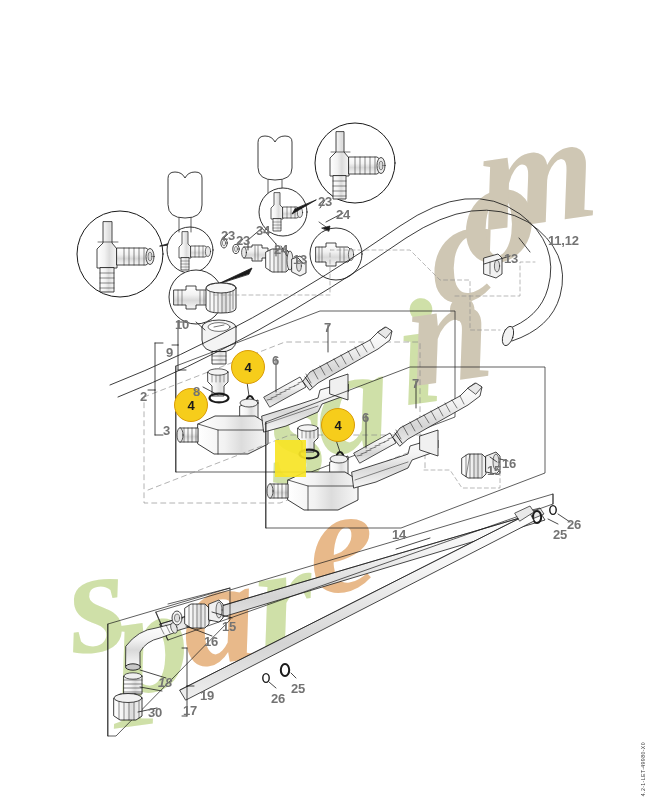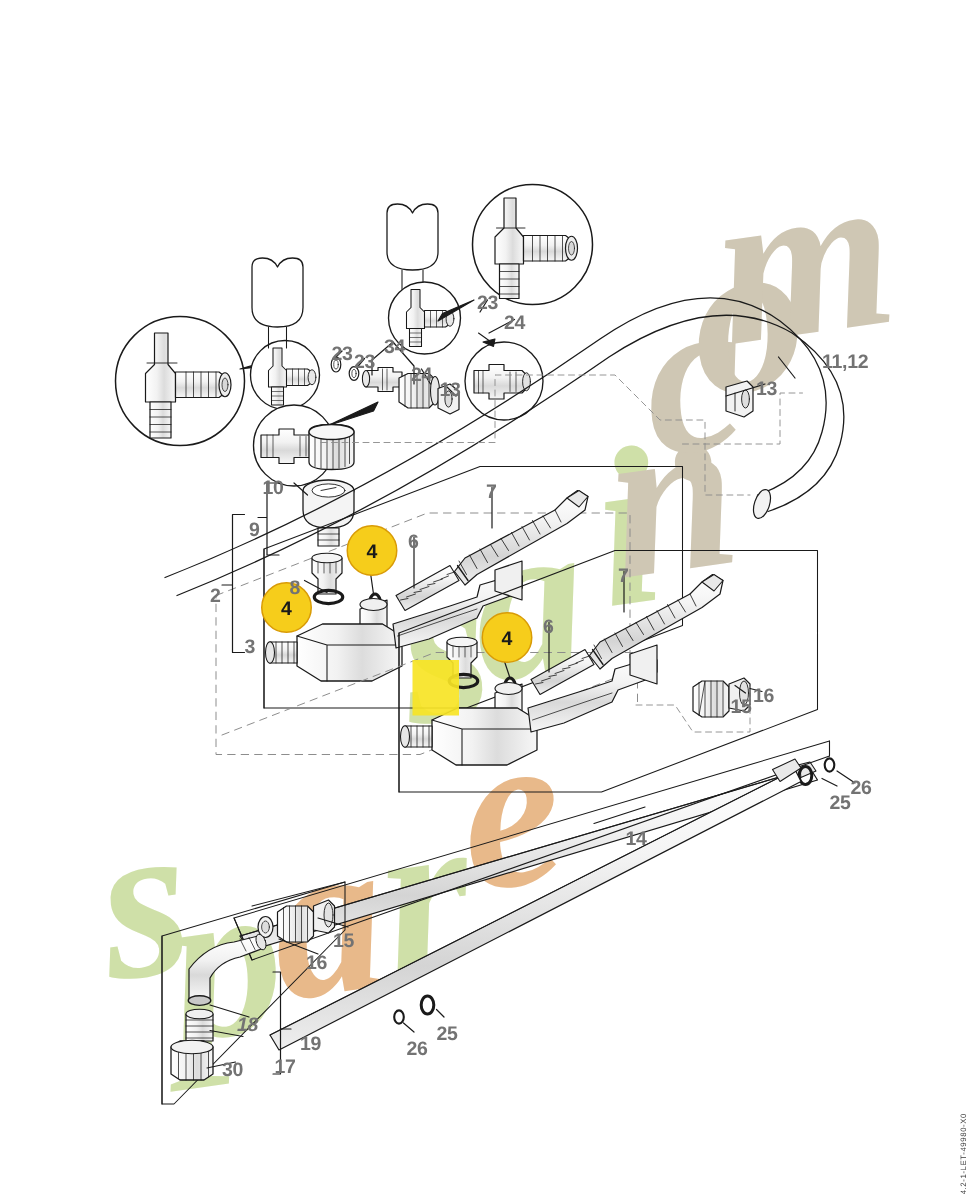--- a/index.html
+++ b/index.html
@@ -461,21 +461,21 @@
       <div class="callout-num" style="left: 272px; top: 354px;">6</div>
       <div class="callout-num" style="left: 362px; top: 411px;">6</div>
       <div class="callout-num" style="left: 324px; top: 321px;">7</div>
       <div class="callout-num" style="left: 412px; top: 377px;">7</div>
       <div class="callout-num" style="left: 193px; top: 385px;">8</div>
       <div class="callout-num" style="left: 166px; top: 346px;">9</div>
       <div class="callout-num" style="left: 175px; top: 318px;">10</div>
       <div class="callout-num" style="left: 510px; top: 234px; padding-left: 38px;">11,12</div>
       <div class="callout-num" style="left: 504px; top: 252px;">13</div>
       <div class="callout-num" style="left: 293px; top: 253px;">13</div>
-      <div class="callout-num" style="left: 392px; top: 552px; margin-left: 25px;">14</div>
+      <div class="callout-num" style="left: 392px; top: 528px;">14</div>
       <div class="callout-num" style="left: 222px; top: 620px;">15</div>
       <div class="callout-num" style="left: 487px; top: 464px;">15</div>
       <div class="callout-num" style="left: 204px; top: 635px;">16</div>
       <div class="callout-num" style="left: 502px; top: 457px;">16</div>
       <div class="callout-num" style="left: 183px; top: 704px;">17</div>
       <div class="callout-num" style="left: 158px; top: 676px; font-style: italic;">18</div>
       <div class="callout-num" style="left: 153px; top: 689px; margin-left: 47px;">19</div>
       <div class="callout-num" style="left: 148px; top: 706px;">30</div>
       <div class="callout-num" style="left: 274px; top: 243px;">24</div>
       <div class="callout-num" style="left: 256px; top: 224px;">34</div>

